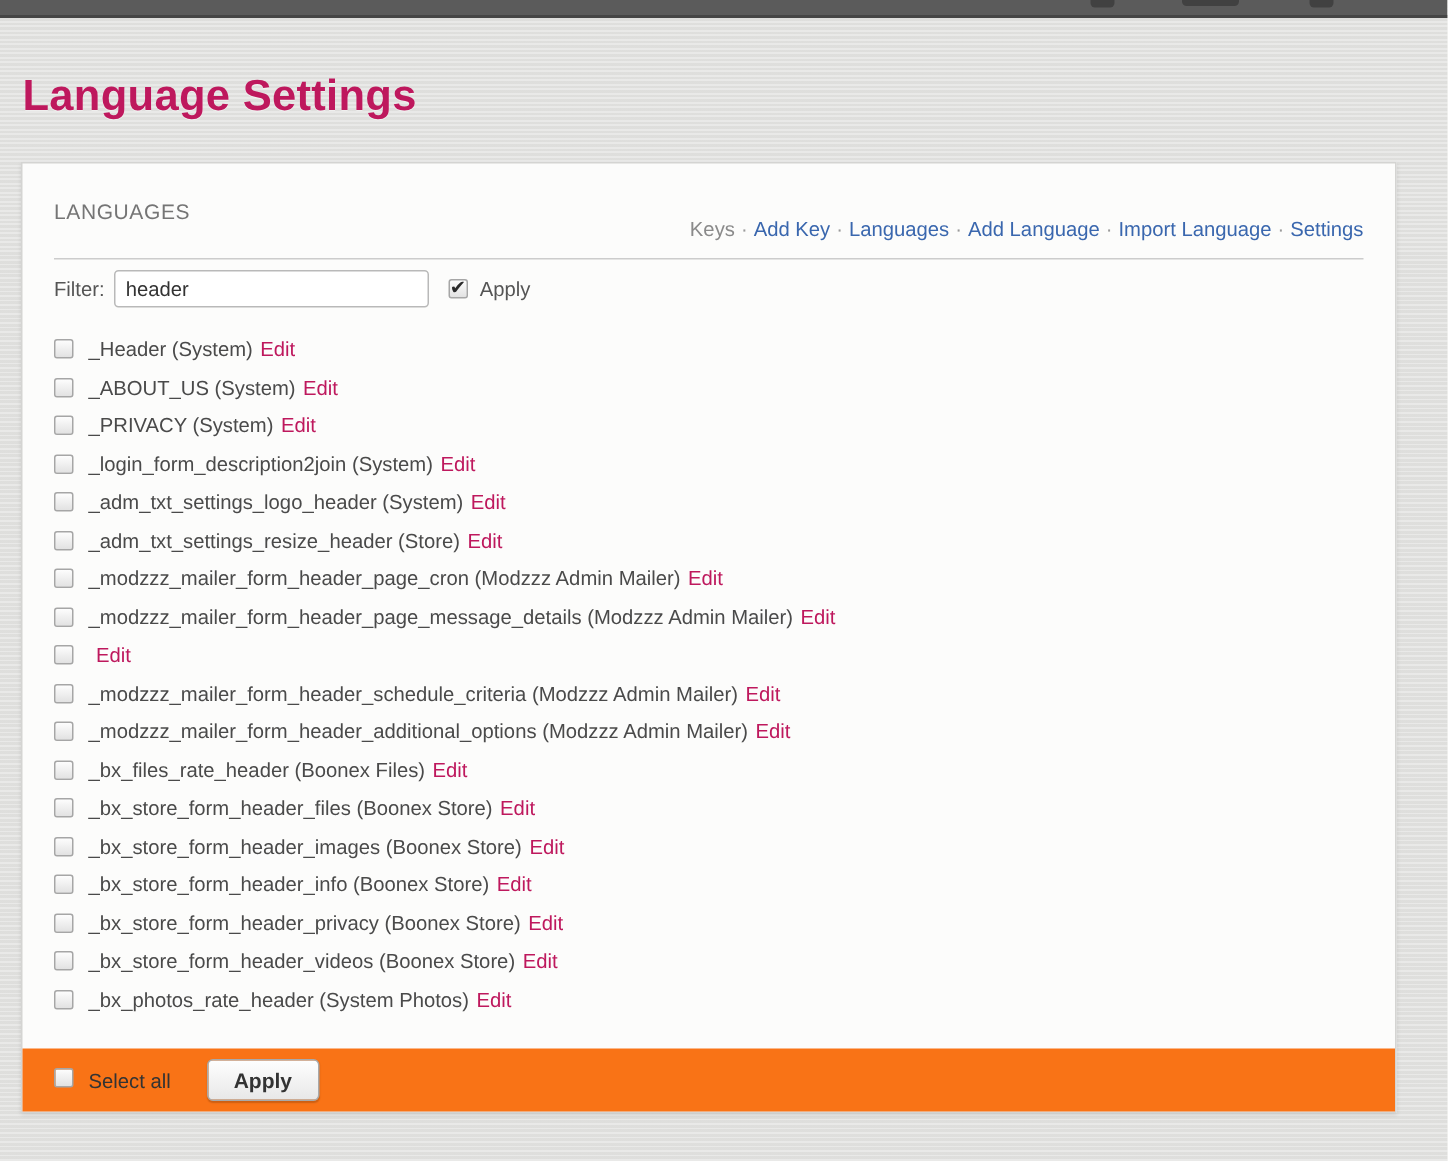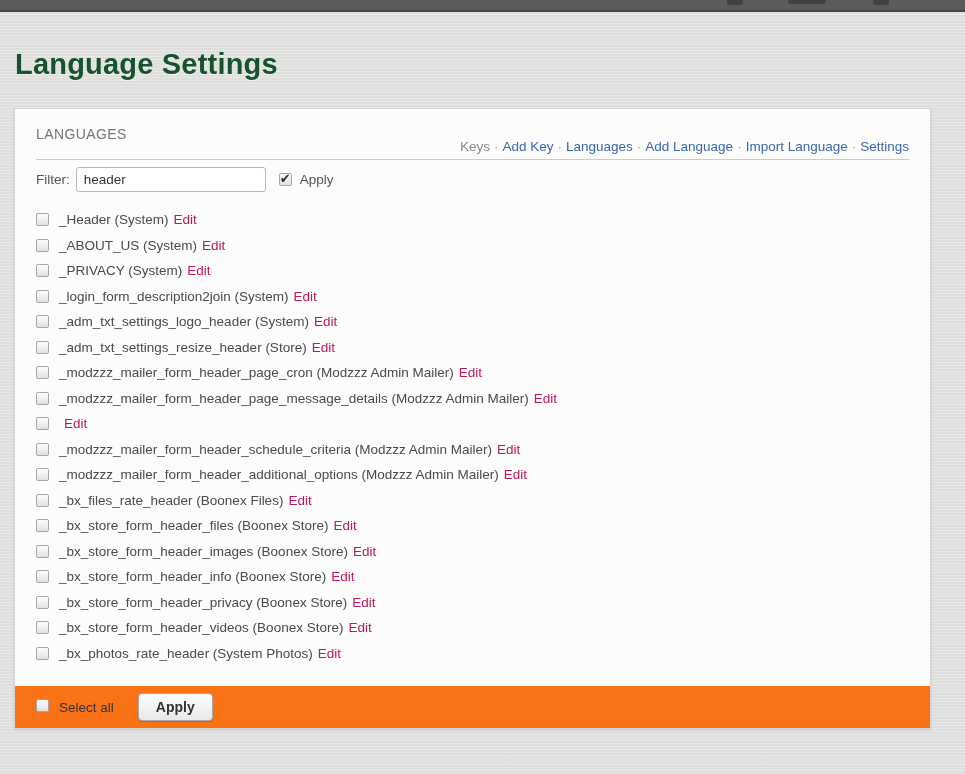--- a/index.html
+++ b/index.html
@@ -19,46 +19,46 @@
   }
   .topbar .blob {
     position: absolute; top: 0; background: rgba(0,0,0,0.28);
     border-radius: 0 0 3px 3px;
   }
   .blob1 { left: 727px; width: 16px; height: 5px; }
   .blob2 { left: 788px; width: 38px; height: 4px; }
   .blob3 { left: 873px; width: 16px; height: 5px; }
   h1.page-title {
     position: absolute; left: 15px; top: 48px; margin: 0;
-    font-size: 29px; font-weight: bold; color: #14532d;
+    font-size: 29px; font-weight: bold; color: #be185d;
     letter-spacing: 0.2px;
     text-shadow: 0 1px 0 rgba(255,255,255,0.5);
   }
   .panel {
     position: absolute; left: 14px; top: 108px; width: 917px;
     background: #fcfcfb;
     border: 1px solid #d4d4d2;
     box-shadow: 0 1px 3px rgba(0,0,0,0.10);
   }
   .panel-inner { padding: 0 21px; }
   .panel-header {
     display: flex; justify-content: space-between; align-items: center;
-    height: 51px; border-bottom: 1px solid #cccccc;
+    height: 64px; border-bottom: 1px solid #cccccc;
   }
   .panel-title { color: #757575; font-size: 14px; letter-spacing: 0.4px; }
   .panel-nav { font-size: 13.5px; margin-top: 24px; }
   .panel-nav .nav-current { color: #8a8a8a; }
   .panel-nav a { color: #3a67ae; text-decoration: none; cursor: pointer; }
   .panel-nav .nav-sep { color: #9a9a9a; margin: 0 4px; }
   .filter-row {
     margin-top: 6px; display: flex; align-items: center;
     font-size: 13.5px; color: #555555; height: 26px;
   }
   .filter-input {
-    margin-left: 6px; width: 190px; height: 25px;
+    margin-left: 6px; width: 210px; height: 25px;
     border: 1px solid #b9b9b9; border-radius: 3px;
     padding: 0 7px; font-size: 13.5px; color: #333;
     font-family: "Liberation Sans", sans-serif;
     background: #ffffff; outline: none;
   }
   .cb {
     -webkit-appearance: none; appearance: none;
     width: 13px; height: 13px; margin: 0;
     border: 1px solid #a6a6a6; border-radius: 2px;
     background: linear-gradient(#fdfdfd, #e2e2e2);

